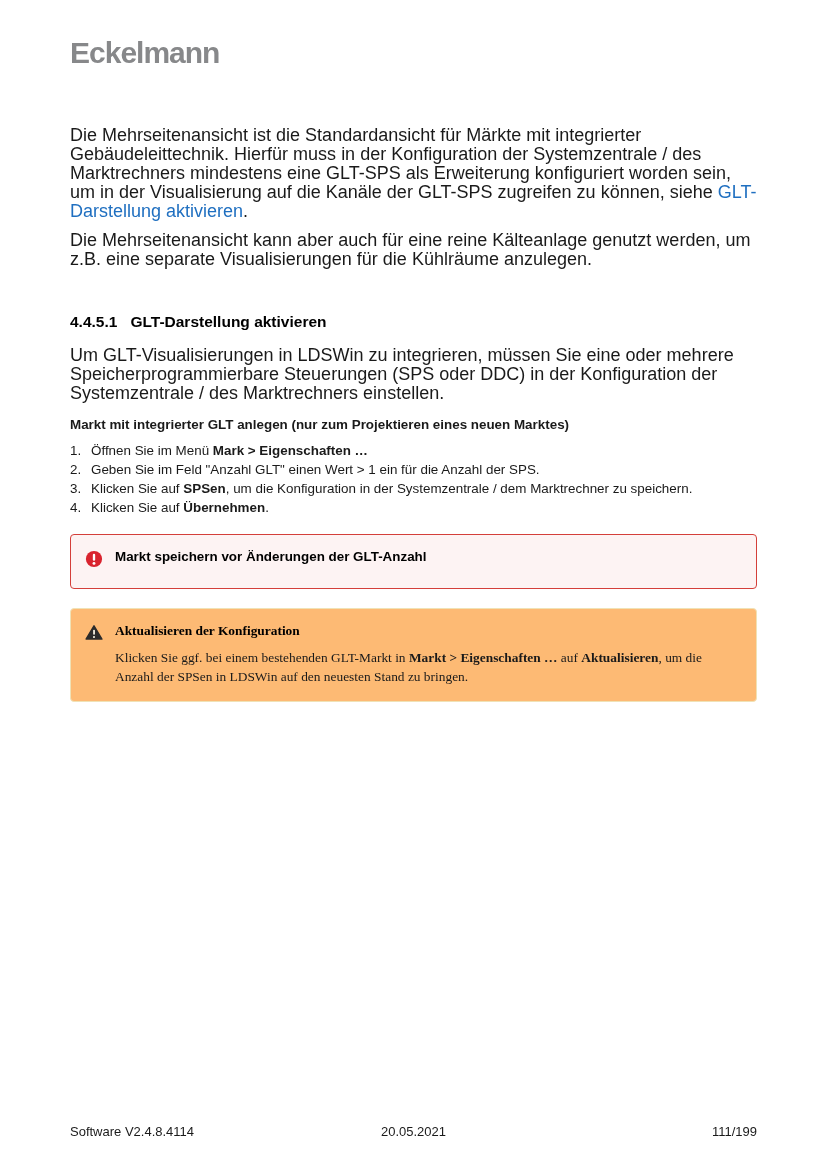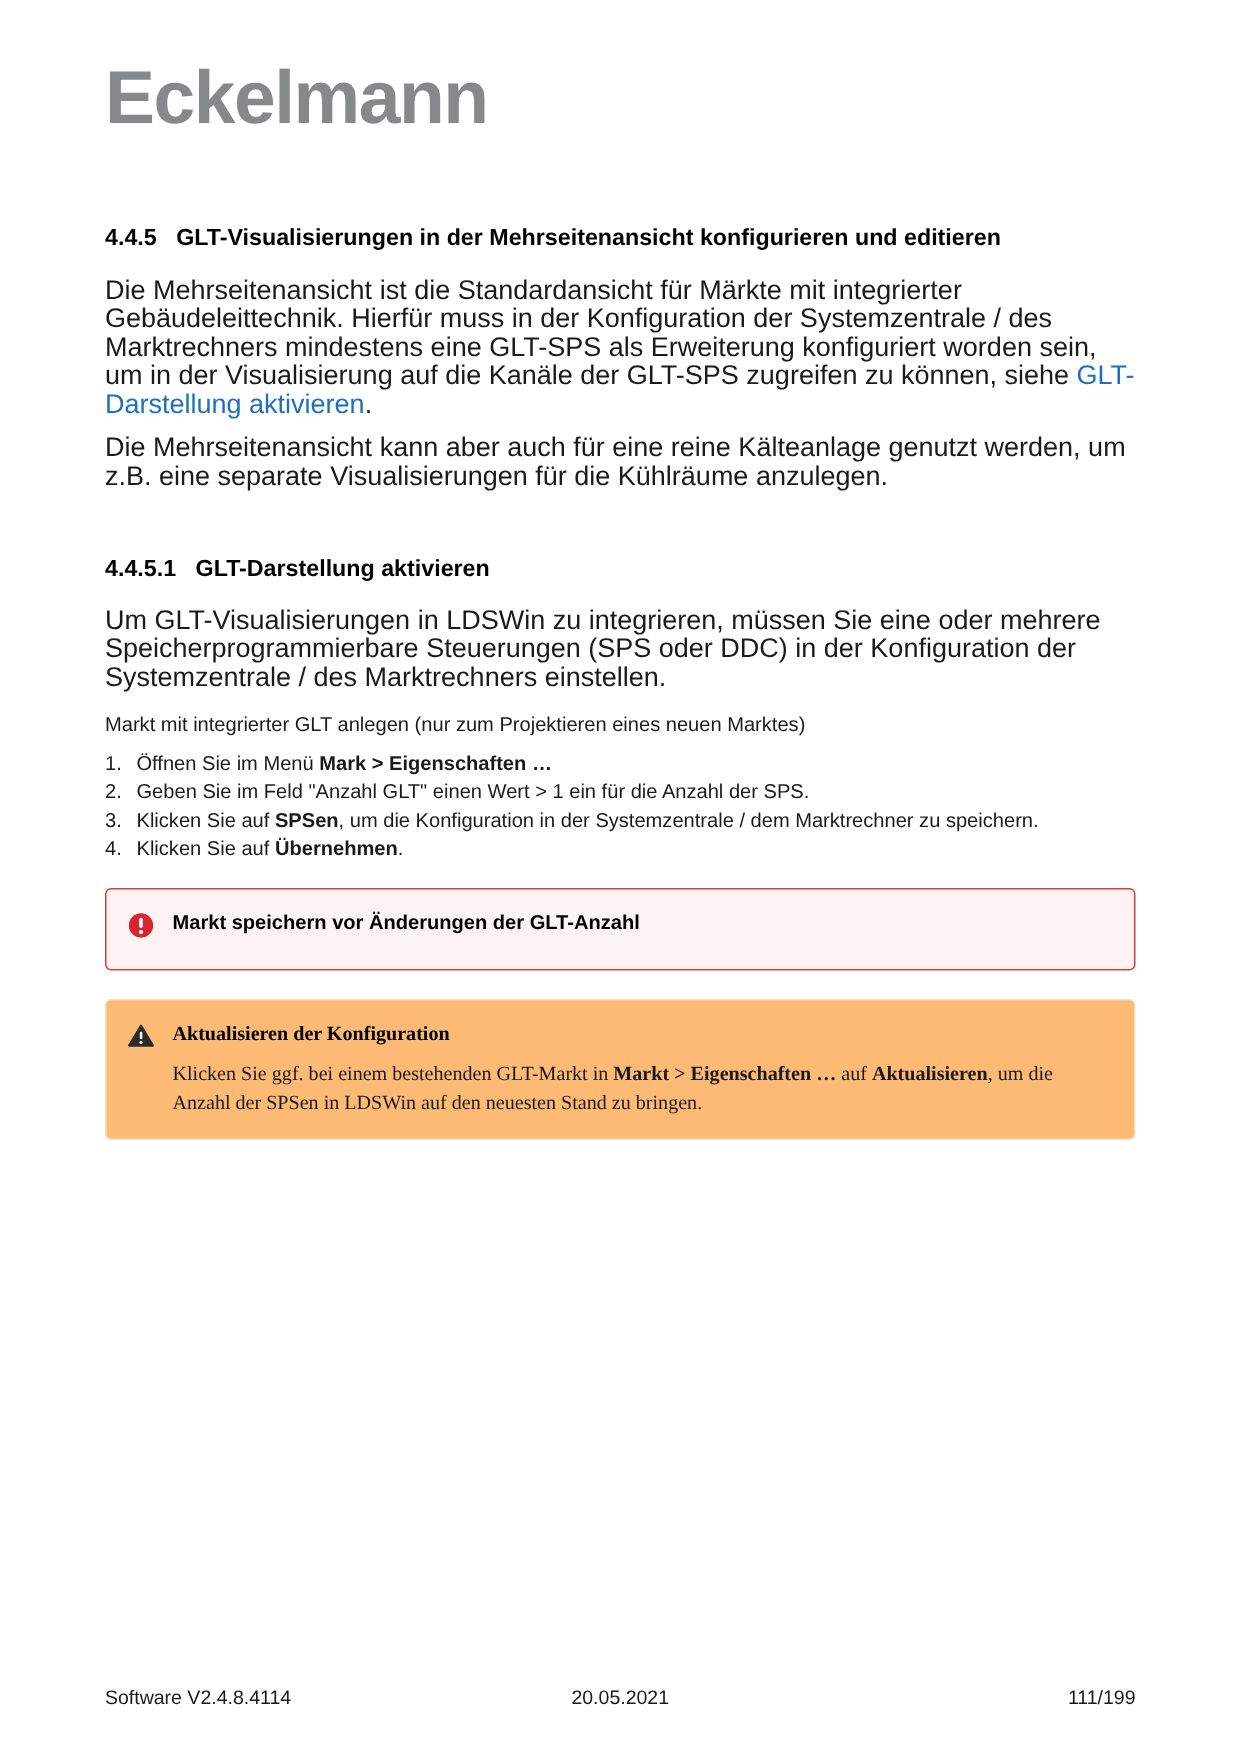--- a/index.html
+++ b/index.html
@@ -10,21 +10,21 @@
     height: 1169px;
     background: #ffffff;
     position: relative;
     font-family: "Liberation Sans", sans-serif;
     color: #1a1a1a;
     overflow: hidden;
   }
   .content { padding: 36px 70px 0 70px; }
 
   .logo {
-    font-size: 50px;
+    font-size: 30px;
     font-weight: bold;
     color: #87888a;
     letter-spacing: -1px;
     margin-bottom: 56px;
   }
 
   .section-heading, .subsection-heading {
     font-size: 15.5px;
     font-weight: bold;
     color: #000;
@@ -41,21 +41,21 @@
   }
 
   .link {
     color: #1f6fc0;
     cursor: pointer;
     text-decoration: none;
   }
 
   .procedure-title {
     font-size: 13.4px;
-    font-weight: normal;
+    font-weight: bold;
     line-height: 19px;
     margin: 12px 0 7px 0;
   }
 
   .step { display: flex; line-height: 19px; font-size: 13.4px; }
   .step-num { width: 21px; flex: none; }
   .step-text { flex: 1; }
 
   .notes { margin-top: 17px; }
   .note {
@@ -87,24 +87,20 @@
   .footer .f-right { text-align: right; }
 </style>
 </head>
 <body>
 
 <div class="page">
   <div class="content">
 
     <div class="logo">Eckelmann</div>
 
-    <h1 class="section-heading">
-      <span>4.4.5</span>
-      <span>GLT-Visualisierungen in der Mehrseitenansicht konfigurieren und editieren</span>
-    </h1>
 
     <p class="body-text"><span>Die Mehrseitenansicht ist die Standardansicht für Märkte mit integrierter Gebäudeleittechnik. Hierfür muss in der Konfiguration der Systemzentrale / des Marktrechners mindestens eine GLT-SPS als Erweiterung konfiguriert worden sein, um in der Visualisierung auf die Kanäle der GLT-SPS zugreifen zu können, siehe </span><a class="link">GLT-Darstellung aktivieren</a><span>.</span></p>
 
     <p class="body-text">Die Mehrseitenansicht kann aber auch für eine reine Kälteanlage genutzt werden, um z.B. eine separate Visualisierungen für die Kühlräume anzulegen.</p>
 
     <h2 class="subsection-heading">
       <span>4.4.5.1</span>
       <span>GLT-Darstellung aktivieren</span>
     </h2>
 

